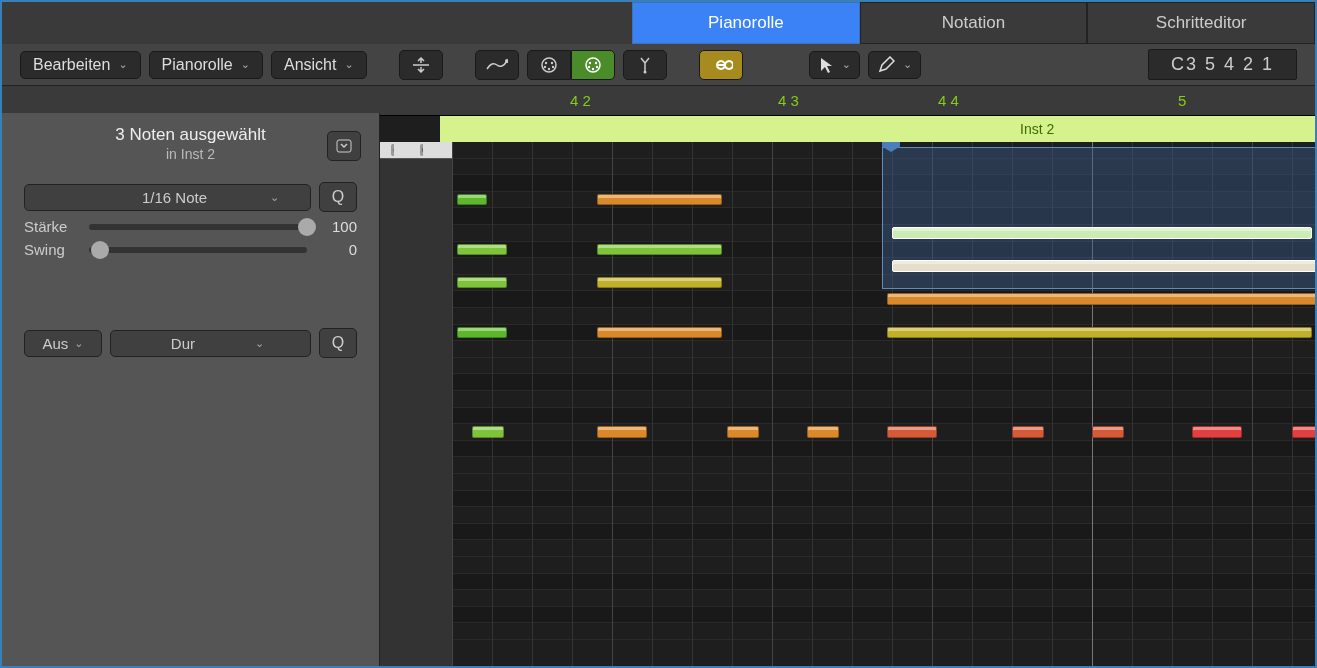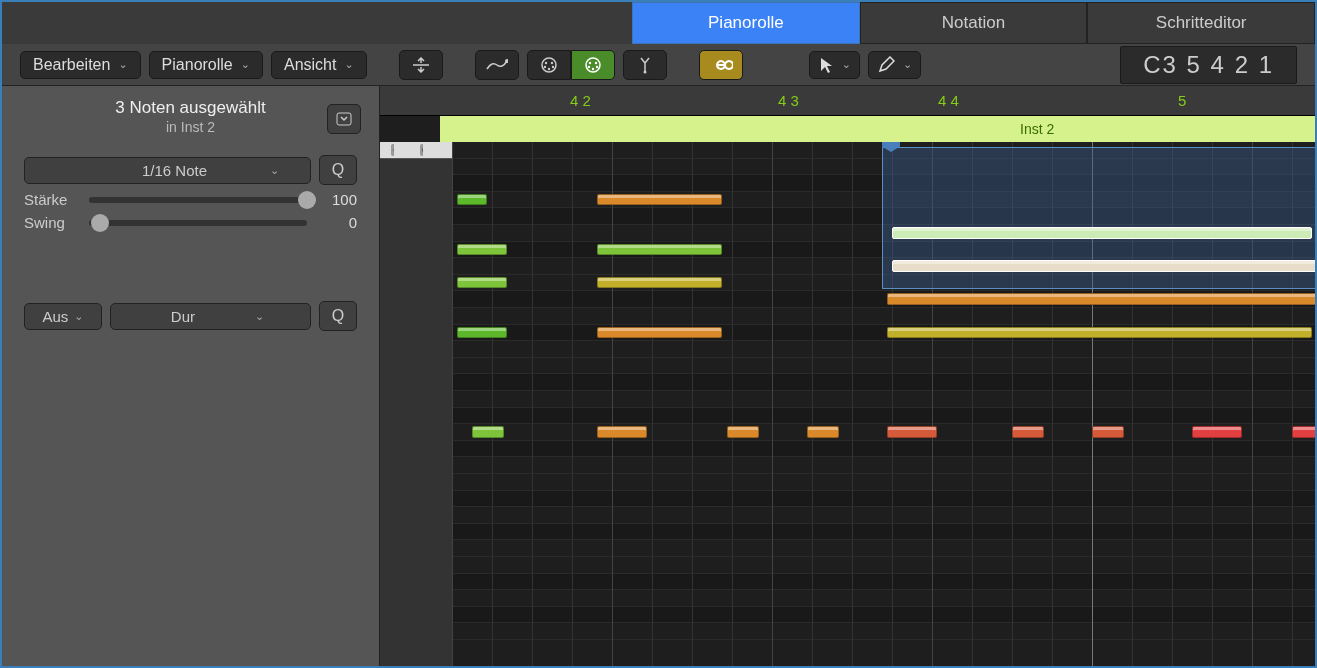--- a/index.html
+++ b/index.html
@@ -16,25 +16,25 @@
 .menu-btn { display: flex; align-items: center; gap: 8px; background: #2b2b2b; color: #ddd; border: 1px solid #1a1a1a; border-radius: 5px; padding: 4px 12px; font-size: 16px; cursor: pointer; }
 .chev { font-size: 11px; color: #aaa; }
 .tool-btn { width: 44px; height: 30px; background: #2b2b2b; border: 1px solid #1a1a1a; border-radius: 5px; display: flex; align-items: center; justify-content: center; cursor: pointer; }
 .tool-group { display: flex; }
 .tool-group .tool-btn { border-radius: 0; }
 .tool-group .tool-btn:first-child { border-radius: 5px 0 0 5px; }
 .tool-group .tool-btn:last-child { border-radius: 0 5px 5px 0; }
 .tool-btn.green { background: #4a8c2a; }
 .tool-btn.gold { background: #a88b1f; }
 .tool-sep { width: 16px; }
-.pos-display { margin-left: auto; background: #2b2b2b; border: 1px solid #1a1a1a; border-radius: 2px; padding: 4px 22px; font-size: 24px; color: #ccc; letter-spacing: 2px; }
+.pos-display { margin-left: auto; background: #2b2b2b; border: 1px solid #1a1a1a; border-radius: 2px; padding: 4px 22px; font-size: 18px; color: #ccc; letter-spacing: 2px; }
 
 
 .main { display: flex; height: calc(100% - 84px); }
-.left-panel { width: 378px; background: #555; border-right: 1px solid #222; display: flex; flex-direction: column; }
+.left-panel { width: 378px; background: #555; border-right: 1px solid #222; display: flex; flex-direction: column; margin-top: 27px; }
 .sel-header { padding: 12px 0 10px; text-align: center; font-size: 17px; color: #eee; position: relative; }
 .sel-header .sub { font-size: 14px; color: #bbb; margin-top: 1px; }
 .dropdown-toggle { position: absolute; right: 18px; top: 18px; width: 34px; height: 30px; background: #404040; border: 1px solid #222; border-radius: 5px; display:flex; align-items:center; justify-content:center; cursor:pointer; }
 
 .panel-section { padding: 10px 22px; }
 .panel-label { font-size: 16px; color: #ddd; margin-bottom: 4px; }
 .row { display: flex; align-items: center; gap: 8px; }
 .select { background: #404040; border: 1px solid #222; border-radius: 5px; padding: 4px 10px; font-size: 15px; color: #ccc; display: flex; align-items: center; justify-content: space-between; cursor: pointer; }
 .select.wide { flex: 1; padding-left: 24px; }
 .q-btn { width: 38px; height: 30px; background: #404040; border: 1px solid #222; border-radius: 5px; color: #ccc; font-size: 16px; display:flex; align-items:center; justify-content:center; cursor:pointer; }

